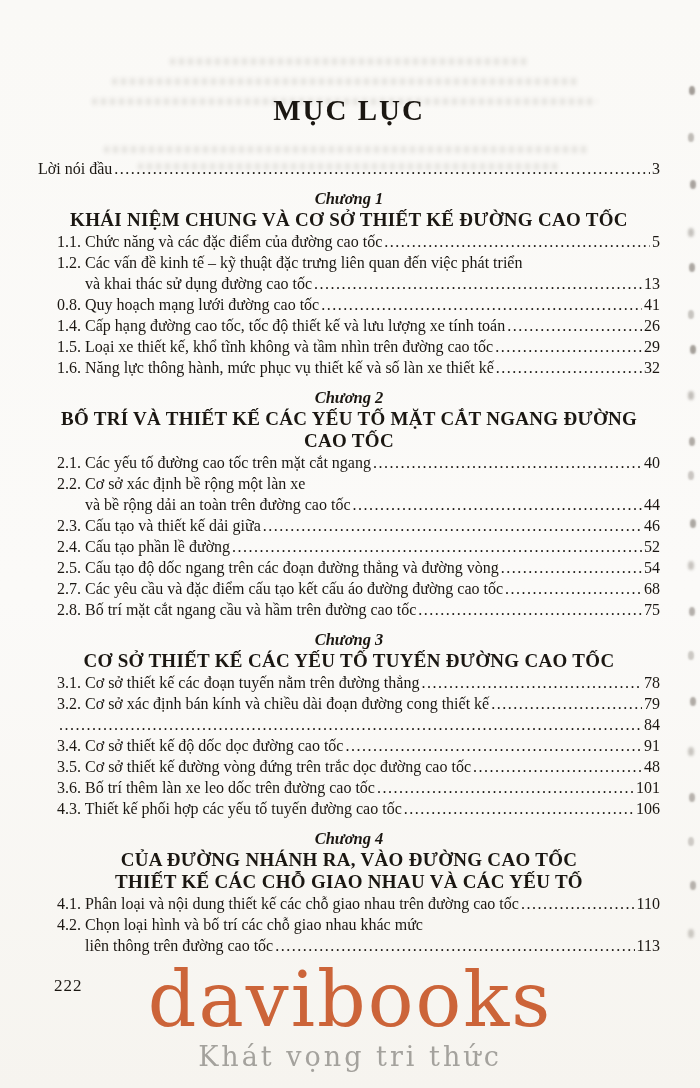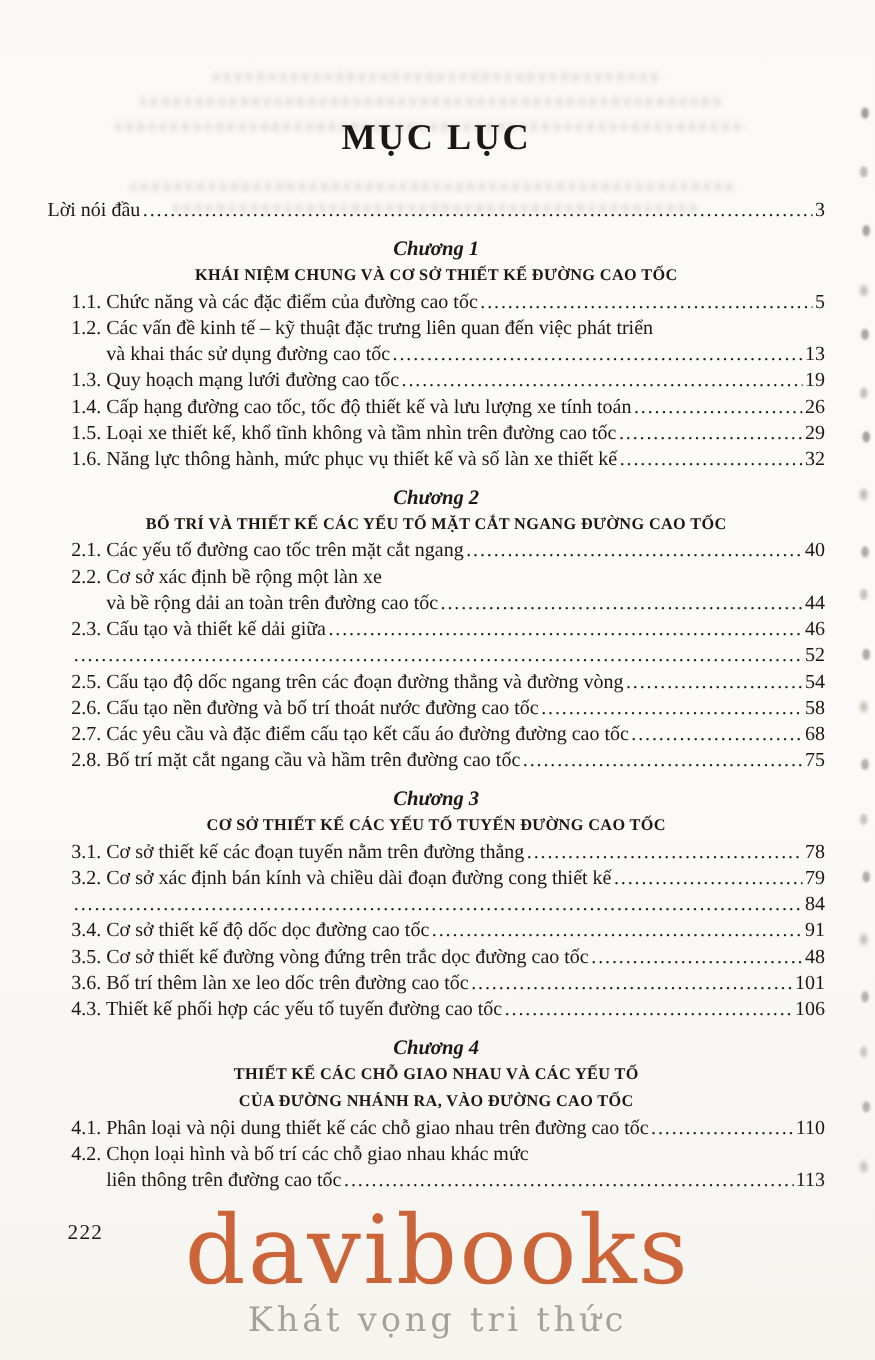--- a/index.html
+++ b/index.html
@@ -23,21 +23,21 @@
   .dots::after{
     content:"........................................................................................................................................................";
     letter-spacing:1.5px;
   }
   .pnum{white-space:nowrap;text-align:right;}
   .chapter-heading{
     text-align:center;font-style:italic;font-weight:700;font-size:16.5px;
     line-height:21px;margin-top:9px;
   }
   .chapter-title{
-    text-align:center;font-weight:700;font-size:13px;line-height:22px;
+    text-align:center;font-weight:700;font-size:19px;line-height:22px;
     letter-spacing:.3px;
   }
   .folio{position:absolute;left:54px;top:976px;font-size:17px;letter-spacing:1px;}
   .watermark{position:absolute;left:0;right:0;top:960px;text-align:center;pointer-events:none;}
   .wm-main{
     font-family:"DejaVu Serif",serif;font-size:76px;line-height:80px;
     color:#c2410c;opacity:.8;letter-spacing:2px;
   }
   .wm-sub{
     font-family:"DejaVu Serif",serif;font-size:27px;line-height:30px;
@@ -104,23 +104,23 @@
         <span class="dots"></span>
         <span class="pnum">5</span>
       </div>
       <div class="plainline">1.2. Các vấn đề kinh tế – kỹ thuật đặc trưng liên quan đến việc phát triển</div>
       <div class="entry cont">
         <span class="etext">và khai thác sử dụng đường cao tốc</span>
         <span class="dots"></span>
         <span class="pnum">13</span>
       </div>
       <div class="entry">
-        <span class="etext">1.3. Quy hoạch mạng lưới đường cao tốc</span>
-        <span class="dots"></span>
-        <span class="pnum">19</span>
+        <span class="etext">0.8. Quy hoạch mạng lưới đường cao tốc</span>
+        <span class="dots"></span>
+        <span class="pnum">41</span>
       </div>
       <div class="entry">
         <span class="etext">1.4. Cấp hạng đường cao tốc, tốc độ thiết kế và lưu lượng xe tính toán</span>
         <span class="dots"></span>
         <span class="pnum">26</span>
       </div>
       <div class="entry">
         <span class="etext">1.5. Loại xe thiết kế, khổ tĩnh không và tầm nhìn trên đường cao tốc</span>
         <span class="dots"></span>
         <span class="pnum">29</span>
@@ -142,32 +142,28 @@
         <span class="etext">và bề rộng dải an toàn trên đường cao tốc</span>
         <span class="dots"></span>
         <span class="pnum">44</span>
       </div>
       <div class="entry">
         <span class="etext">2.3. Cấu tạo và thiết kế dải giữa</span>
         <span class="dots"></span>
         <span class="pnum">46</span>
       </div>
       <div class="entry">
+        <span class="etext">2.4. Cấu tạo phần lề đường</span>
         <span class="dots"></span>
         <span class="pnum">52</span>
       </div>
       <div class="entry">
         <span class="etext">2.5. Cấu tạo độ dốc ngang trên các đoạn đường thẳng và đường vòng</span>
         <span class="dots"></span>
         <span class="pnum">54</span>
-      </div>
-      <div class="entry">
-        <span class="etext">2.6. Cấu tạo nền đường và bố trí thoát nước đường cao tốc</span>
-        <span class="dots"></span>
-        <span class="pnum">58</span>
       </div>
       <div class="entry">
         <span class="etext">2.7. Các yêu cầu và đặc điểm cấu tạo kết cấu áo đường đường cao tốc</span>
         <span class="dots"></span>
         <span class="pnum">68</span>
       </div>
       <div class="entry">
         <span class="etext">2.8. Bố trí mặt cắt ngang cầu và hầm trên đường cao tốc</span>
         <span class="dots"></span>
         <span class="pnum">75</span>
@@ -202,22 +198,22 @@
         <span class="etext">3.6. Bố trí thêm làn xe leo dốc trên đường cao tốc</span>
         <span class="dots"></span>
         <span class="pnum">101</span>
       </div>
       <div class="entry">
         <span class="etext">4.3. Thiết kế phối hợp các yếu tố tuyến đường cao tốc</span>
         <span class="dots"></span>
         <span class="pnum">106</span>
       </div>
       <div class="chapter-heading">Chương 4</div>
+      <div class="chapter-title">CỦA ĐƯỜNG NHÁNH RA, VÀO ĐƯỜNG CAO TỐC</div>
       <div class="chapter-title">THIẾT KẾ CÁC CHỖ GIAO NHAU  VÀ CÁC YẾU TỐ</div>
-      <div class="chapter-title">CỦA ĐƯỜNG NHÁNH RA, VÀO ĐƯỜNG CAO TỐC</div>
       <div class="entry">
         <span class="etext">4.1. Phân loại và nội dung thiết kế các chỗ giao nhau trên đường cao tốc</span>
         <span class="dots"></span>
         <span class="pnum">110</span>
       </div>
       <div class="plainline">4.2. Chọn loại hình và bố trí các chỗ giao nhau khác mức</div>
       <div class="entry cont">
         <span class="etext">liên thông trên đường cao tốc</span>
         <span class="dots"></span>
         <span class="pnum">113</span>

